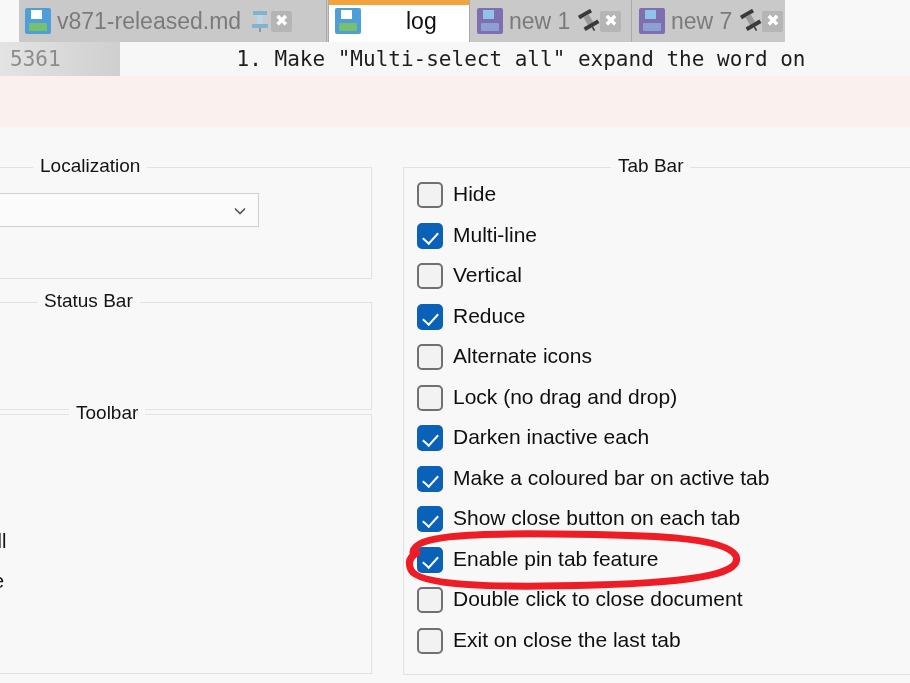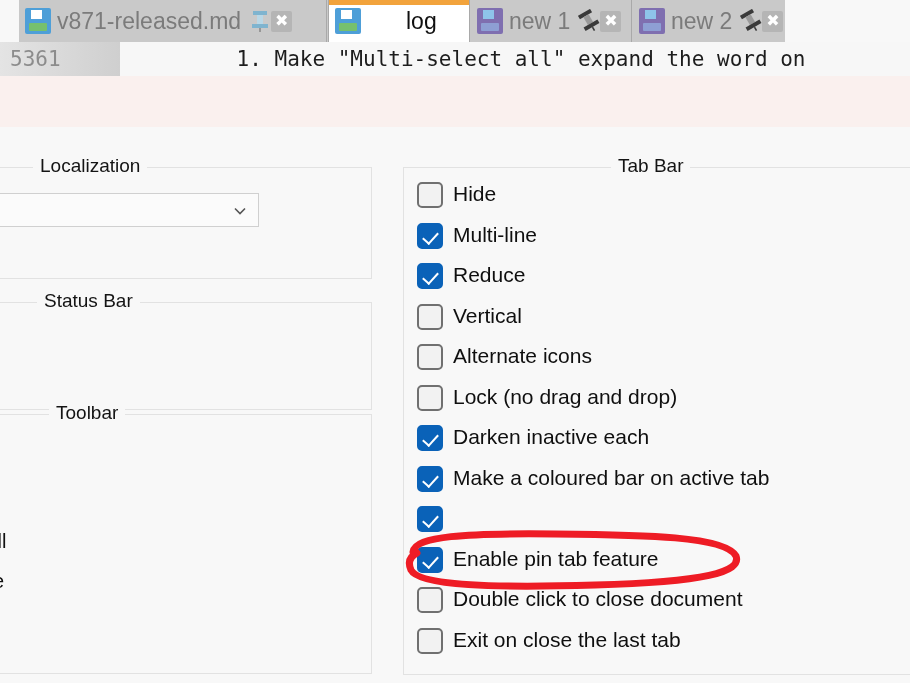--- a/index.html
+++ b/index.html
@@ -127,21 +127,21 @@
     color: #141414;
     white-space: nowrap;
   }
 
   
   #grp-localization { left: -30px; top: 40px; width: 402px; height: 112px; }
   #grp-localization .group-title { left: 62px; }
   #grp-statusbar   { left: -30px; top: 175px; width: 402px; height: 108px; }
   #grp-statusbar .group-title { left: 66px; }
   #grp-toolbar     { left: -30px; top: 287px; width: 402px; height: 260px; }
-  #grp-toolbar .group-title { left: 78px; text-align: right; }
+  #grp-toolbar .group-title { left: 98px; text-align: right; }
 
   .combo {
     position: absolute; left: -30px; top: 25px; width: 318px; height: 34px;
     background: #fbfbfb;
     border: 1px solid #d0d0d0;
     box-sizing: border-box;
   }
   .combo .chev {
     position: absolute; right: 10px; top: 9px;
     width: 16px; height: 16px;
@@ -253,21 +253,21 @@
       </span>
       <span class="closebtn inactive">✖</span>
     </div>
 
     <div class="tab inactive" id="tab3" style="left:614px;width:161px;">
       <span class="floppy">
         <span class="body" style="background:#7f6fb0;"></span>
         <span class="shutter" style="background:#8ec4ea;"></span>
         <span class="label" style="background:#8e9fd4;"></span>
       </span>
-      <span class="tab-label">new 2</span>
+      <span class="tab-label">new 7</span>
       <span class="pin">
         <svg width="22" height="24" viewBox="0 0 22 24">
           <g transform="rotate(-30 11 12)">
             <rect x="4" y="2" width="14" height="4" fill="#3a3a3a"></rect>
             <rect x="8" y="6" width="6" height="9" fill="#9a9a9a"></rect>
             <rect x="3" y="15" width="16" height="4" fill="#3a3a3a"></rect>
             <rect x="10.2" y="19" width="1.6" height="4" fill="#3a3a3a"></rect>
           </g>
         </svg>
       </span>
@@ -330,45 +330,46 @@
       <div class="cb-list" id="cb-list">
           <div class="cb-row">
             <span class="cb-box off"></span>
             <span class="cb-label">Hide</span>
           </div>
           <div class="cb-row">
             <span class="cb-box on"></span>
             <span class="cb-label">Multi-line</span>
           </div>
           <div class="cb-row">
+            <span class="cb-box off"></span>
+            <span class="cb-label">Vertical</span>
+          </div>
+          <div class="cb-row">
             <span class="cb-box on"></span>
             <span class="cb-label">Reduce</span>
           </div>
           <div class="cb-row">
             <span class="cb-box off"></span>
-            <span class="cb-label">Vertical</span>
-          </div>
-          <div class="cb-row">
-            <span class="cb-box off"></span>
             <span class="cb-label">Alternate icons</span>
           </div>
           <div class="cb-row">
             <span class="cb-box off"></span>
             <span class="cb-label">Lock (no drag and drop)</span>
           </div>
           <div class="cb-row">
             <span class="cb-box on"></span>
             <span class="cb-label">Darken inactive each</span>
           </div>
           <div class="cb-row">
             <span class="cb-box on"></span>
             <span class="cb-label">Make a coloured bar on active tab</span>
           </div>
           <div class="cb-row">
             <span class="cb-box on"></span>
+            <span class="cb-label">Show close button on each tab</span>
           </div>
           <div class="cb-row">
             <span class="cb-box on"></span>
             <span class="cb-label">Enable pin tab feature</span>
           </div>
           <div class="cb-row">
             <span class="cb-box off"></span>
             <span class="cb-label">Double click to close document</span>
           </div>
           <div class="cb-row">

